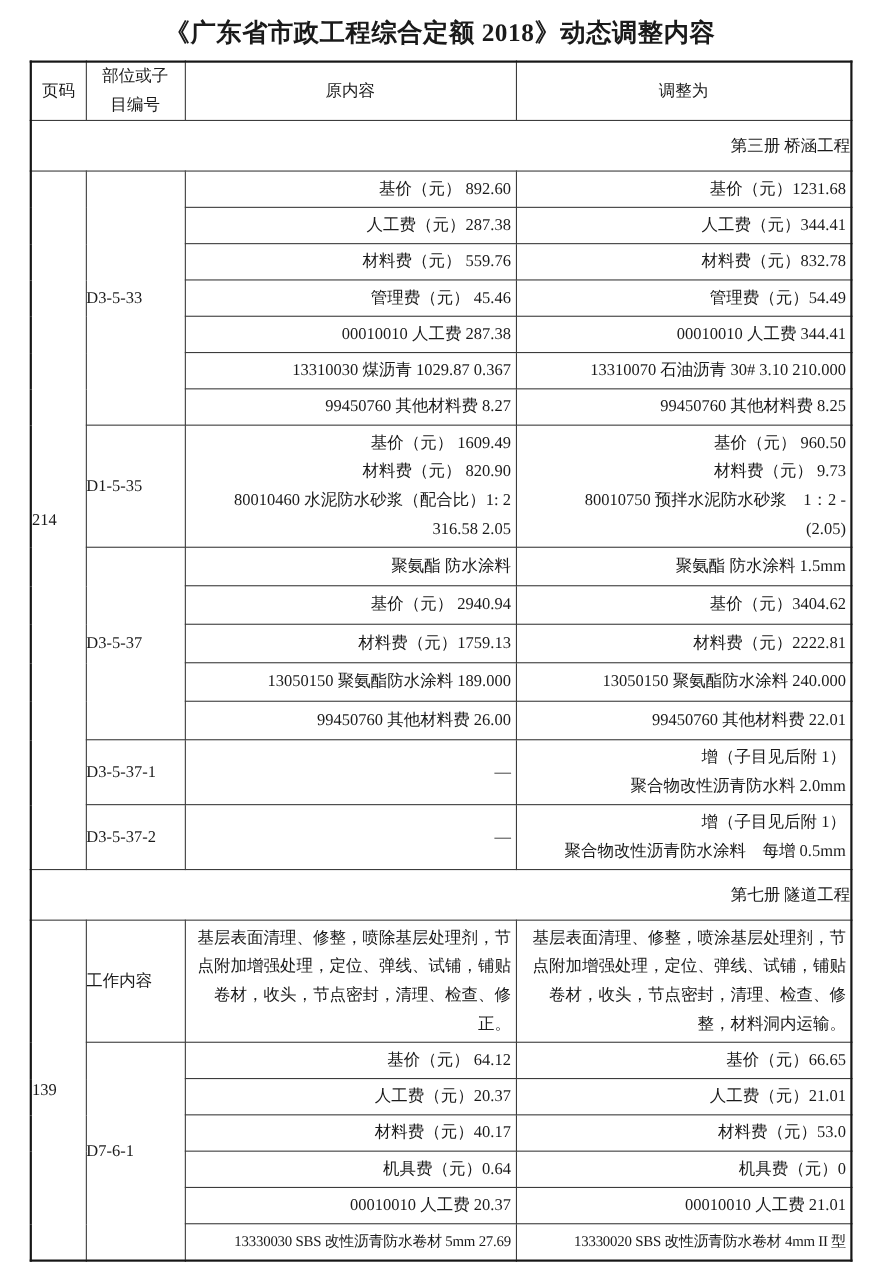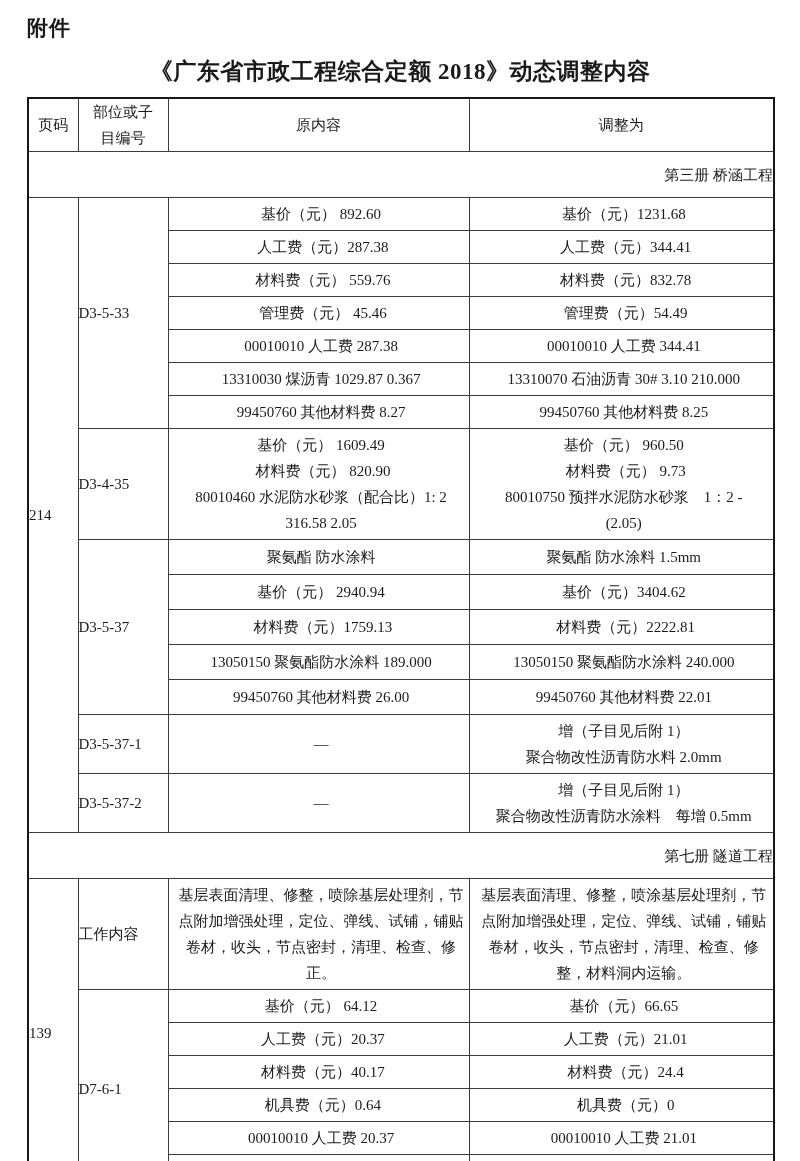--- a/index.html
+++ b/index.html
@@ -17,21 +17,20 @@
   }
   .attachment {
     font-size: 21px;
     font-weight: bold;
     letter-spacing: 1px;
   }
   .doc-title {
     text-align: center;
     font-size: 23px;
     font-weight: bold;
-    margin-top: 14px;
     margin-bottom: 10px;
     letter-spacing: 0.5px;
   }
   table.adj {
     border-collapse: collapse;
     table-layout: fixed;
     width: 746px;
     border: 2px solid #161616;
     font-size: 15px;
   }
@@ -47,21 +46,21 @@
     text-align: center;
     font-weight: bold;
     white-space: pre-wrap;
     line-height: 24px;
   }
   td.c-page, td.c-code {
     text-align: left;
     white-space: pre-wrap;
   }
   td.c-orig, td.c-adj {
-    text-align: center;
+    text-align: right;
     padding: 3px 4px 3px 9px;
     white-space: pre-wrap;
     word-break: break-all;
   }
   td.section-cell {
     text-align: right;
     border-top: 2px solid #161616;
     border-bottom: 2px solid #161616;
     height: 46px;
   }
@@ -72,21 +71,20 @@
   tr.r103  { height: 103px; }
   tr.r56   { height: 56px; }
   tr.r58   { height: 58px; }
   tr.tight td.c-orig, tr.tight td.c-adj { font-size: 13.5px; letter-spacing: -0.2px; }
 </style>
 </head>
 <body>
 
 <div class="page">
 
-  <div class="attachment">附件</div>
 
   <div class="doc-title">《广东省市政工程综合定额 2018》动态调整内容</div>
 
   <table class="adj">
     <colgroup>
       <col style="width:50px">
         <col style="width:90px">
         <col style="width:301px">
         <col style="width:305px">
     </colgroup>
@@ -129,21 +127,21 @@
       <tr class="r32">
         <td class="c-orig">13310030 煤沥青 1029.87 0.367</td>
         <td class="c-adj">13310070 石油沥青 30# 3.10 210.000</td>
       </tr>
       <tr class="r32">
         <td class="c-orig">99450760 其他材料费 8.27</td>
         <td class="c-adj">99450760 其他材料费 8.25</td>
       </tr>
 
       <tr class="r103">
-        <td class="c-code">D3-4-35</td>
+        <td class="c-code">D1-5-35</td>
         <td class="c-orig">基价（元） 1609.49
  材料费（元） 820.90
 80010460 水泥防水砂浆（配合比）1: 2
 316.58 2.05</td>
         <td class="c-adj">基价（元） 960.50
  材料费（元） 9.73
 80010750 预拌水泥防水砂浆　1：2 -
 (2.05)</td>
       </tr>
 
@@ -197,21 +195,21 @@
         <td class="c-code" rowspan="6">D7-6-1</td>
         <td class="c-orig">基价（元） 64.12</td>
         <td class="c-adj">基价（元）66.65</td>
       </tr>
       <tr class="r30">
         <td class="c-orig"> 人工费（元）20.37</td>
         <td class="c-adj"> 人工费（元）21.01</td>
       </tr>
       <tr class="r30">
         <td class="c-orig"> 材料费（元）40.17</td>
-        <td class="c-adj"> 材料费（元）24.4</td>
+        <td class="c-adj"> 材料费（元）53.0</td>
       </tr>
       <tr class="r30">
         <td class="c-orig"> 机具费（元）0.64</td>
         <td class="c-adj"> 机具费（元）0</td>
       </tr>
       <tr class="r30">
         <td class="c-orig">00010010 人工费 20.37</td>
         <td class="c-adj">00010010 人工费 21.01</td>
       </tr>
       <tr class="r30 tight">

